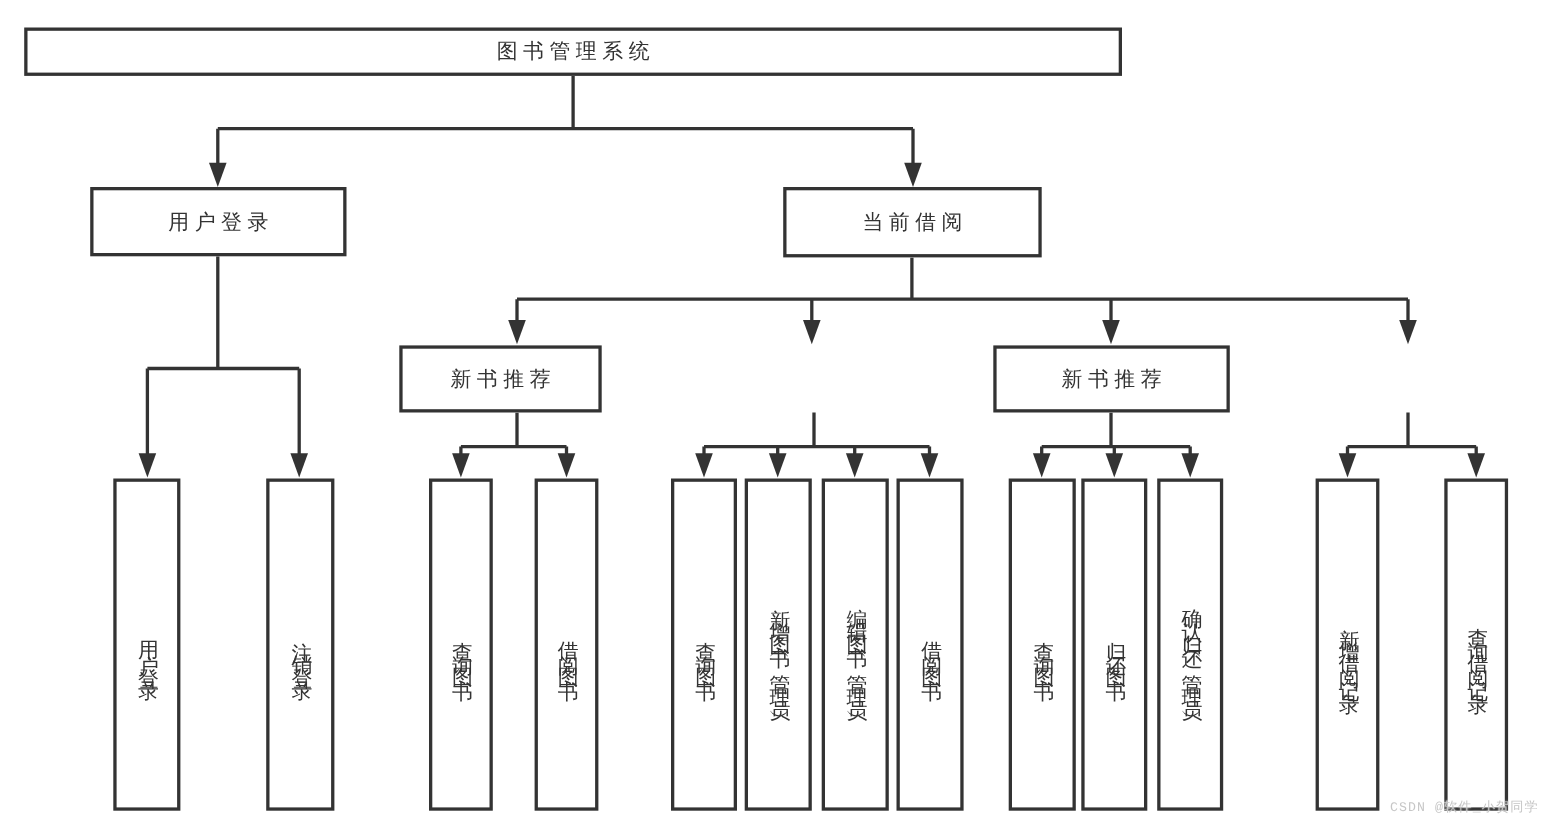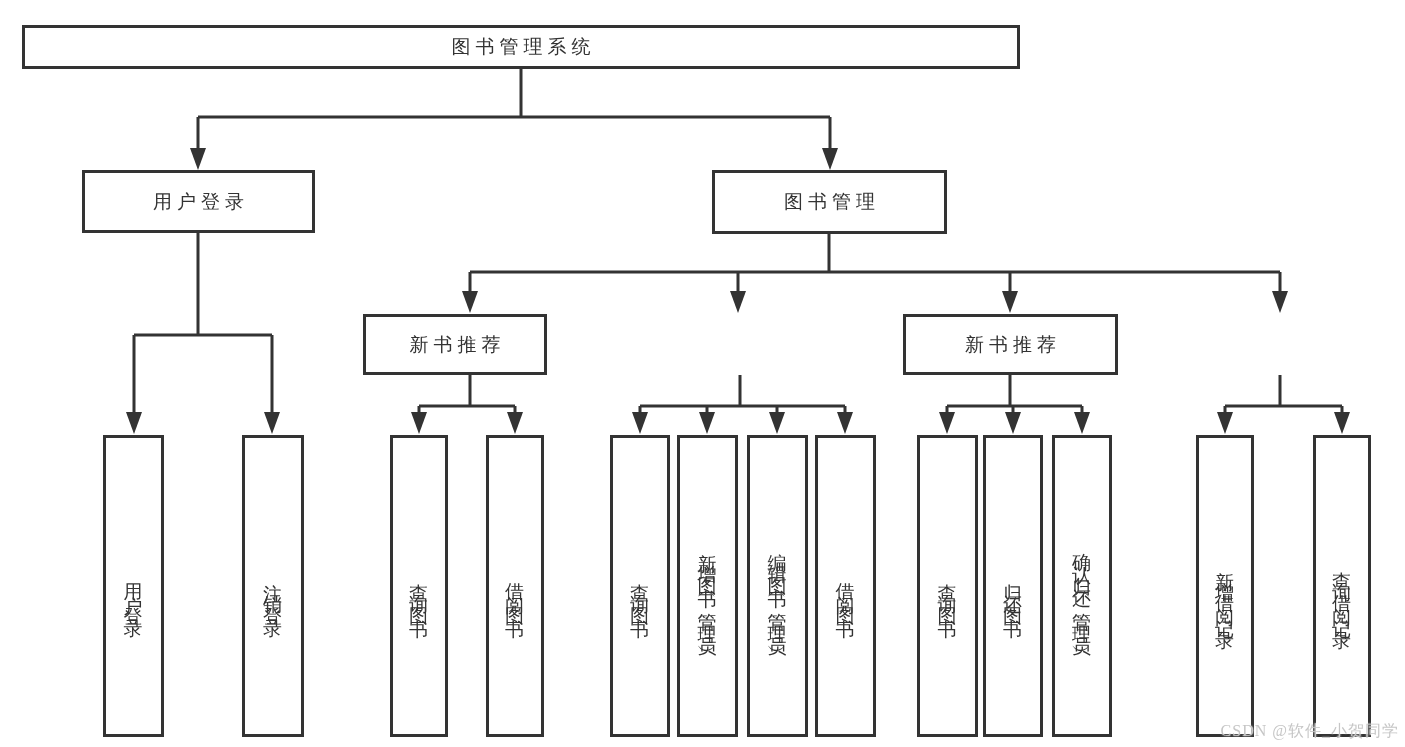--- a/index.html
+++ b/index.html
@@ -1,20 +1,20 @@
 <!DOCTYPE html>
 <html><head>
 <meta charset="utf-8">
 <style>
   html,body{margin:0;padding:0;background:#ffffff;}
   #stage{
     position:relative;
     width:1405px;height:747px;
     background:#ffffff;
-    font-family:Liberation Serif, serif;
+    font-family:Liberation Mono, monospace;
     overflow:hidden;
   }
   #connectors{position:absolute;left:0;top:0;width:1405px;height:747px;}
   #connectors path{stroke:#333333;stroke-width:3;fill:none;}
   #connectors polygon{fill:#333333;stroke:none;}
   .node{
     position:absolute;
     box-sizing:border-box;
     border:3px solid #333333;
     background:#ffffff;
@@ -58,21 +58,21 @@
   #l-bb-edit    {left:747px; width:61px;}
   #l-bb-borrow  {left:815px; width:61px;}
   #l-cb-query   {left:917px; width:61px;}
   #l-cb-return  {left:983px; width:60px;}
   #l-cb-confirm {left:1052px;width:60px;}
   #l-br-add     {left:1196px;width:58px;}
   #l-br-query   {left:1313px;width:58px;}
   #watermark{
     position:absolute;
     right:6px;bottom:5px;
-    font-size:16px;
+    font-size:12px;
     color:#c6c6c6;
     text-shadow:0 0 2px #ffffff;
     letter-spacing:1px;
     white-space:nowrap;
     z-index:5;
   }
 </style>
 </head>
 <body>
 
@@ -110,21 +110,21 @@
     <polygon points="1074,412 1090,412 1082,434"></polygon>
 
     <path d="M1280 375 V406 M1225 406 H1342 M1225 406 V413 M1342 406 V413"></path>
     <polygon points="1217,412 1233,412 1225,434"></polygon>
     <polygon points="1334,412 1350,412 1342,434"></polygon>
   </svg>
 
   <div class="node h" id="n-root">图书管理系统</div>
 
   <div class="node h" id="n-user-login">用户登录</div>
-  <div class="node h" id="n-book-mgmt">图书管理</div>
+  <div class="node h" id="n-book-mgmt">当前借阅</div>
 
   <div class="node h" id="n-new-book">新书推荐</div>
   <div class="node h" id="n-current">新书推荐</div>
 
   <div class="node v" id="l-ul-login">用户登录</div>
   <div class="node v" id="l-ul-logout">注销登录</div>
 
   <div class="node v" id="l-nb-query">查询图书</div>
   <div class="node v" id="l-nb-borrow">借阅图书</div>
 

